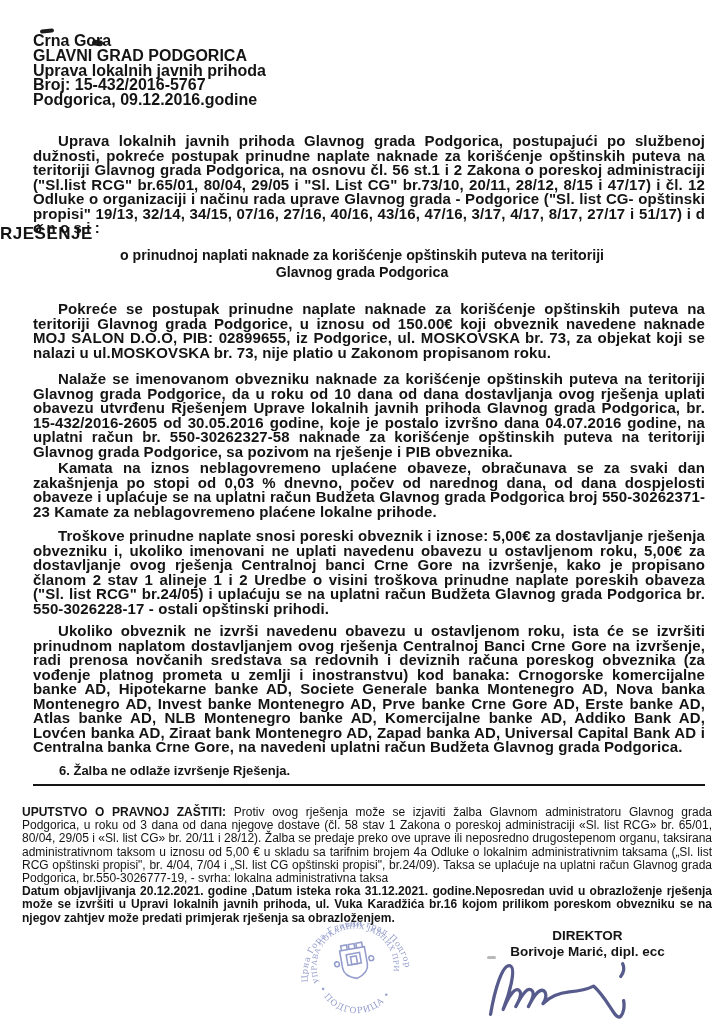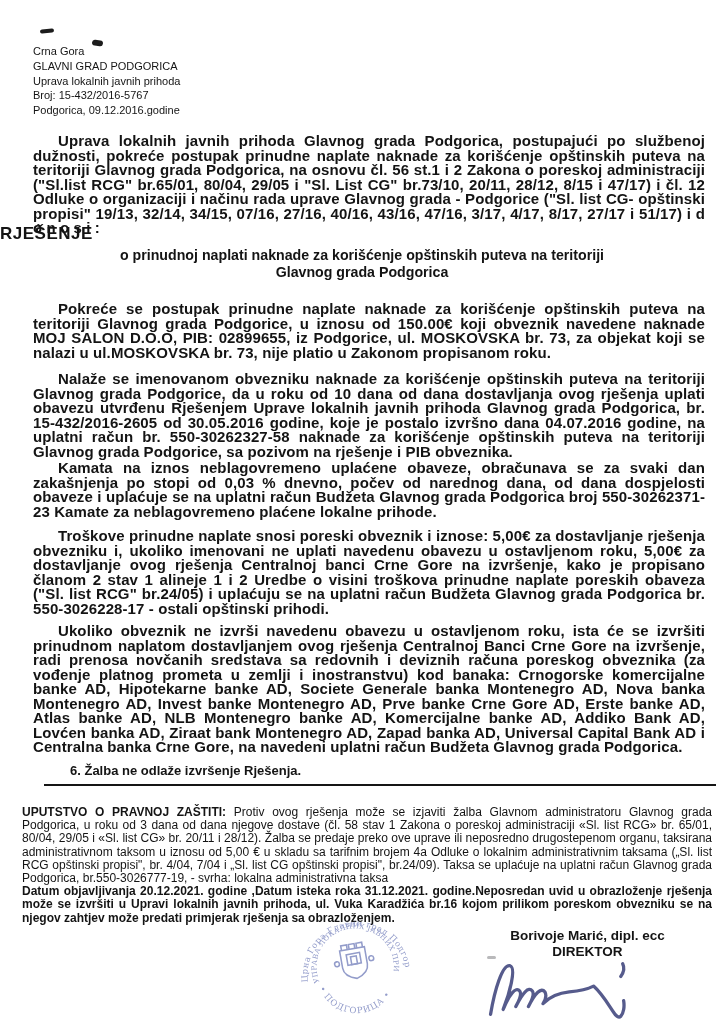--- a/index.html
+++ b/index.html
@@ -6,33 +6,33 @@
   .page{
     position:relative;
     width:724px;height:1024px;
     background:#ffffff;
     overflow:hidden;
     font-family:"Liberation Sans","DejaVu Sans",sans-serif;
     color:#141414;
     -webkit-font-smoothing:antialiased;
   }
   .abs{position:absolute;}
-  .hdr{left:33px;top:44px;font-size:11px;line-height:14.8px;font-weight:normal;}
+  .hdr{left:33px;top:34px;font-size:16px;line-height:14.8px;font-weight:bold;}
   .hdr div{white-space:nowrap;}
   .body-par{
     left:33px;width:672px;
     font-size:15px;line-height:14.5px;font-weight:bold;
     text-align:justify;text-indent:25px;
     letter-spacing:.1px;
   }
   .doc-title{left:0;width:724px;text-align:left;font-size:17px;font-weight:bold;letter-spacing:.5px;}
   .doc-subtitle{left:0;width:724px;font-size:14.2px;line-height:16.5px;font-weight:bold;text-align:center;}
   .doc-subtitle span{display:block;max-width:505px;margin:0 auto;}
   .appeal{
-    left:44px;width:672px;top:763px;height:21px;
+    left:33px;width:672px;top:763px;height:21px;
     font-size:13px;font-weight:bold;
     border-bottom:2.5px solid #151515;
   }
   .appeal span{padding-left:26px;}
   .legal{
     left:22px;width:690px;top:806px;
     font-size:12px;line-height:13.2px;
     text-align:justify;font-weight:normal;
   }
   .legal .lbl{font-weight:bold;}
@@ -106,22 +106,22 @@
           <textPath href="#arcMid" startOffset="0">УПРАВА ЛОКАЛНИХ ЈАВНИХ ПРИХОДА</textPath>
         </text>
         <text font-size="8.8" letter-spacing="1">
           <textPath href="#arcBottom" startOffset="8">• ПОДГОРИЦА •</textPath>
         </text>
       </g>
     </g>
   </svg>
 
   <div class="abs director">
+    <div>DIREKTOR</div>
     <div>Borivoje Marić, dipl. ecc</div>
-    <div>DIREKTOR</div>
   </div>
 
   <svg class="sig abs" viewBox="0 0 200 70">
     <g fill="none" stroke="#565b8c" stroke-width="3.4" stroke-linecap="round" stroke-linejoin="round">
       <path d="M10,60 C14,36 22,8 30,10 C37,12 29,40 23,55
                C29,40 36,31 40,36 C43,40 38,48 36,52
                C43,38 49,31 53,36 C56,40 51,48 49,52
                C56,38 62,32 66,37 C68,41 66,46 64,49
                C71,42 81,38 91,37 C101,36 108,35 116,31
                C124,38 130,48 136,57 C139,62 142,64 144,62 C147,59 148,52 147,46"></path>

